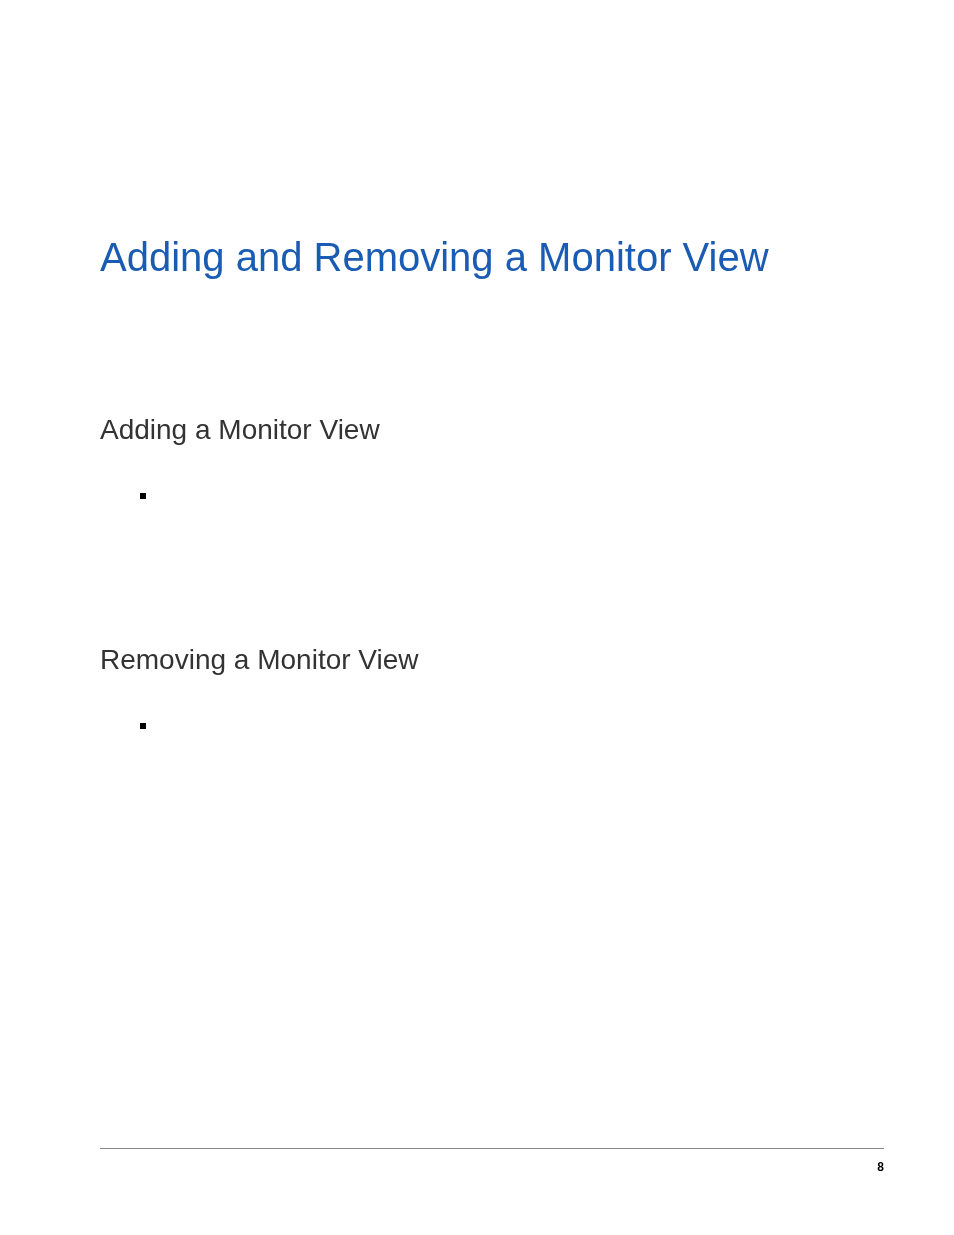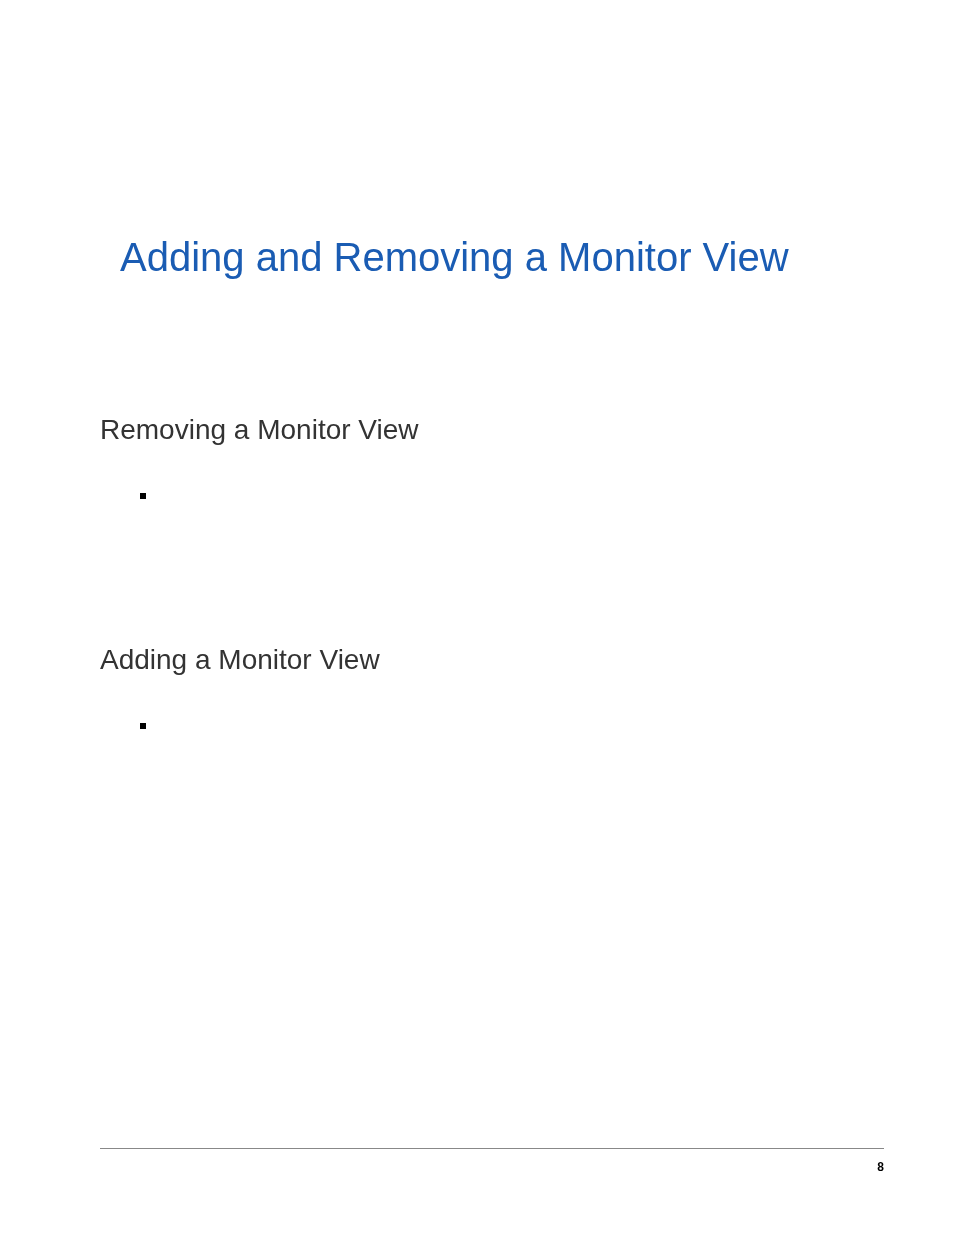--- a/index.html
+++ b/index.html
@@ -18,21 +18,20 @@
       padding: 230px 100px 60px 100px;
       height: 100%;
       position: relative;
     }
     .title {
       color: #1a5cb3;
       font-size: 40px;
       font-weight: 400;
       line-height: 1.35;
       margin-bottom: 130px;
-      margin-left: 20px;
     }
     .section-heading {
       color: #333333;
       font-size: 28px;
       font-weight: 400;
       margin-bottom: 40px;
     }
     .bullet-row {
       margin-left: 40px;
       margin-bottom: 140px;
@@ -59,28 +58,28 @@
       color: #000000;
     }
   </style>
 </head>
 <body>
 
 <div class="page">
   <h1 class="title">Adding and Removing a Monitor View</h1>
 
   <div>
-    <h2 class="section-heading">Removing a Monitor View</h2>
+    <h2 class="section-heading">Adding a Monitor View</h2>
     <div class="bullet-row">
       <span class="bullet"></span>
     </div>
   </div>
 
   <div>
-    <h2 class="section-heading">Adding a Monitor View</h2>
+    <h2 class="section-heading">Removing a Monitor View</h2>
     <div class="bullet-row">
       <span class="bullet"></span>
     </div>
   </div>
 
   <div class="footer">
     <span class="page-number">8</span>
   </div>
 </div>
 

